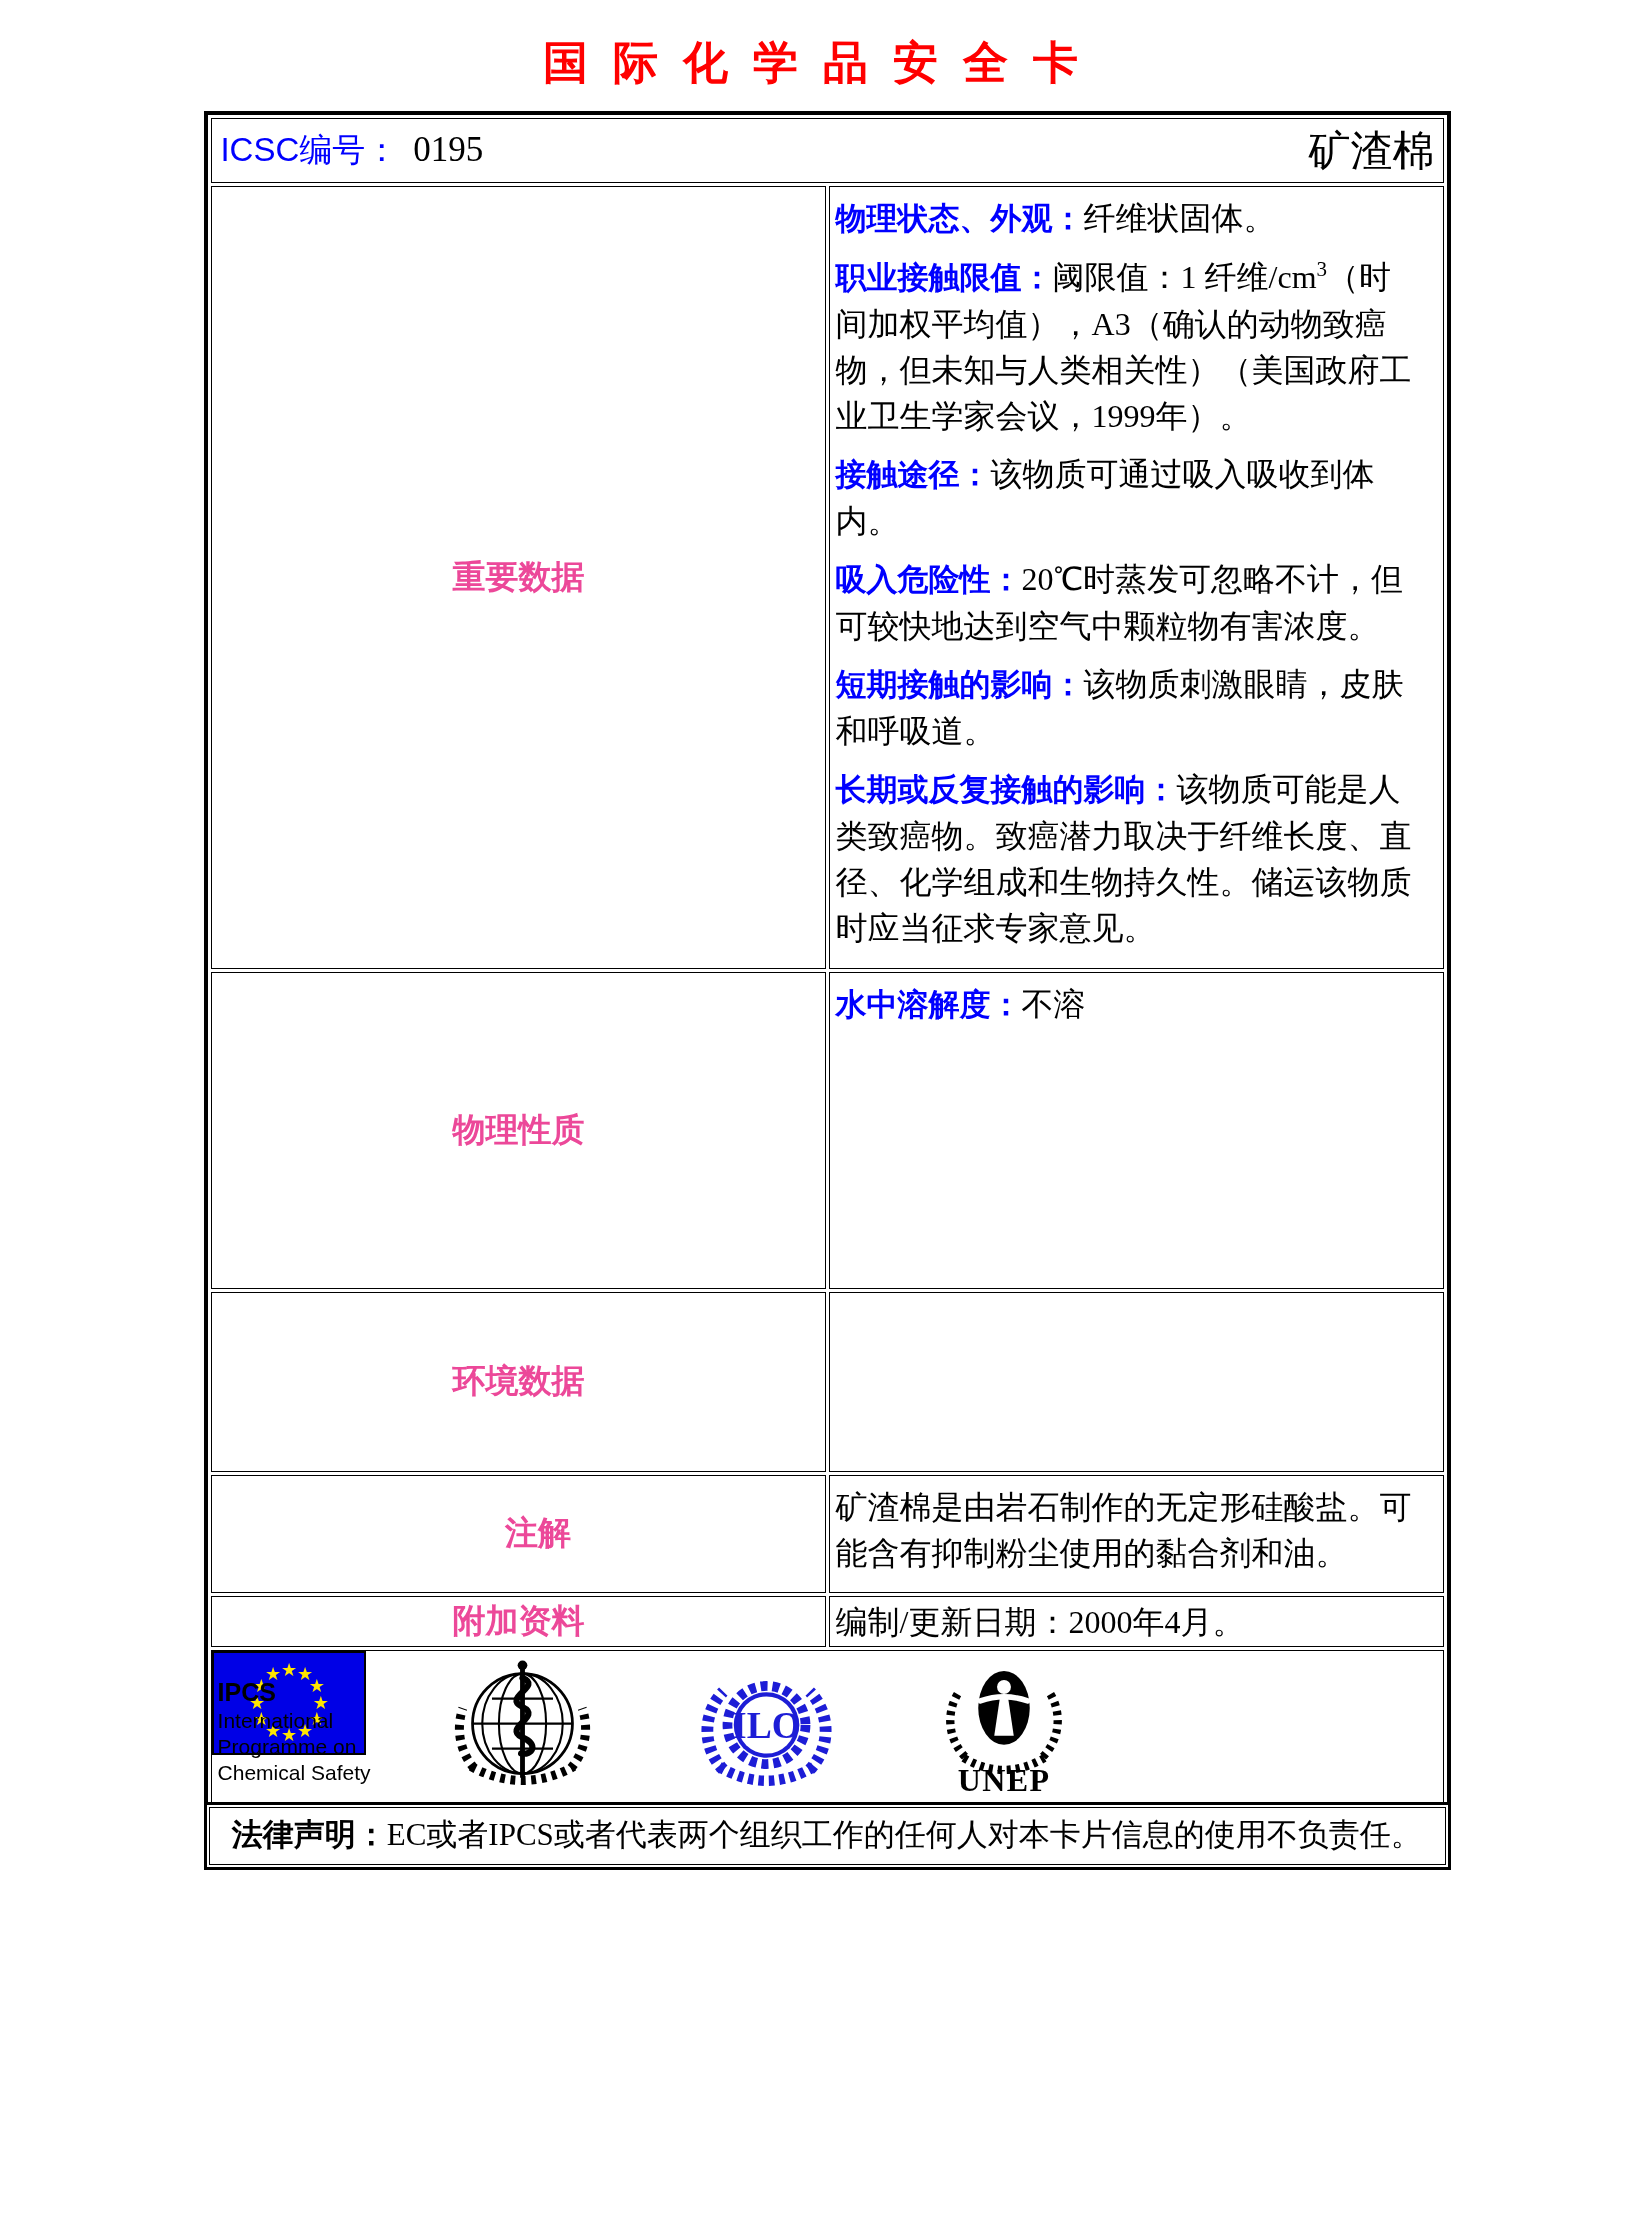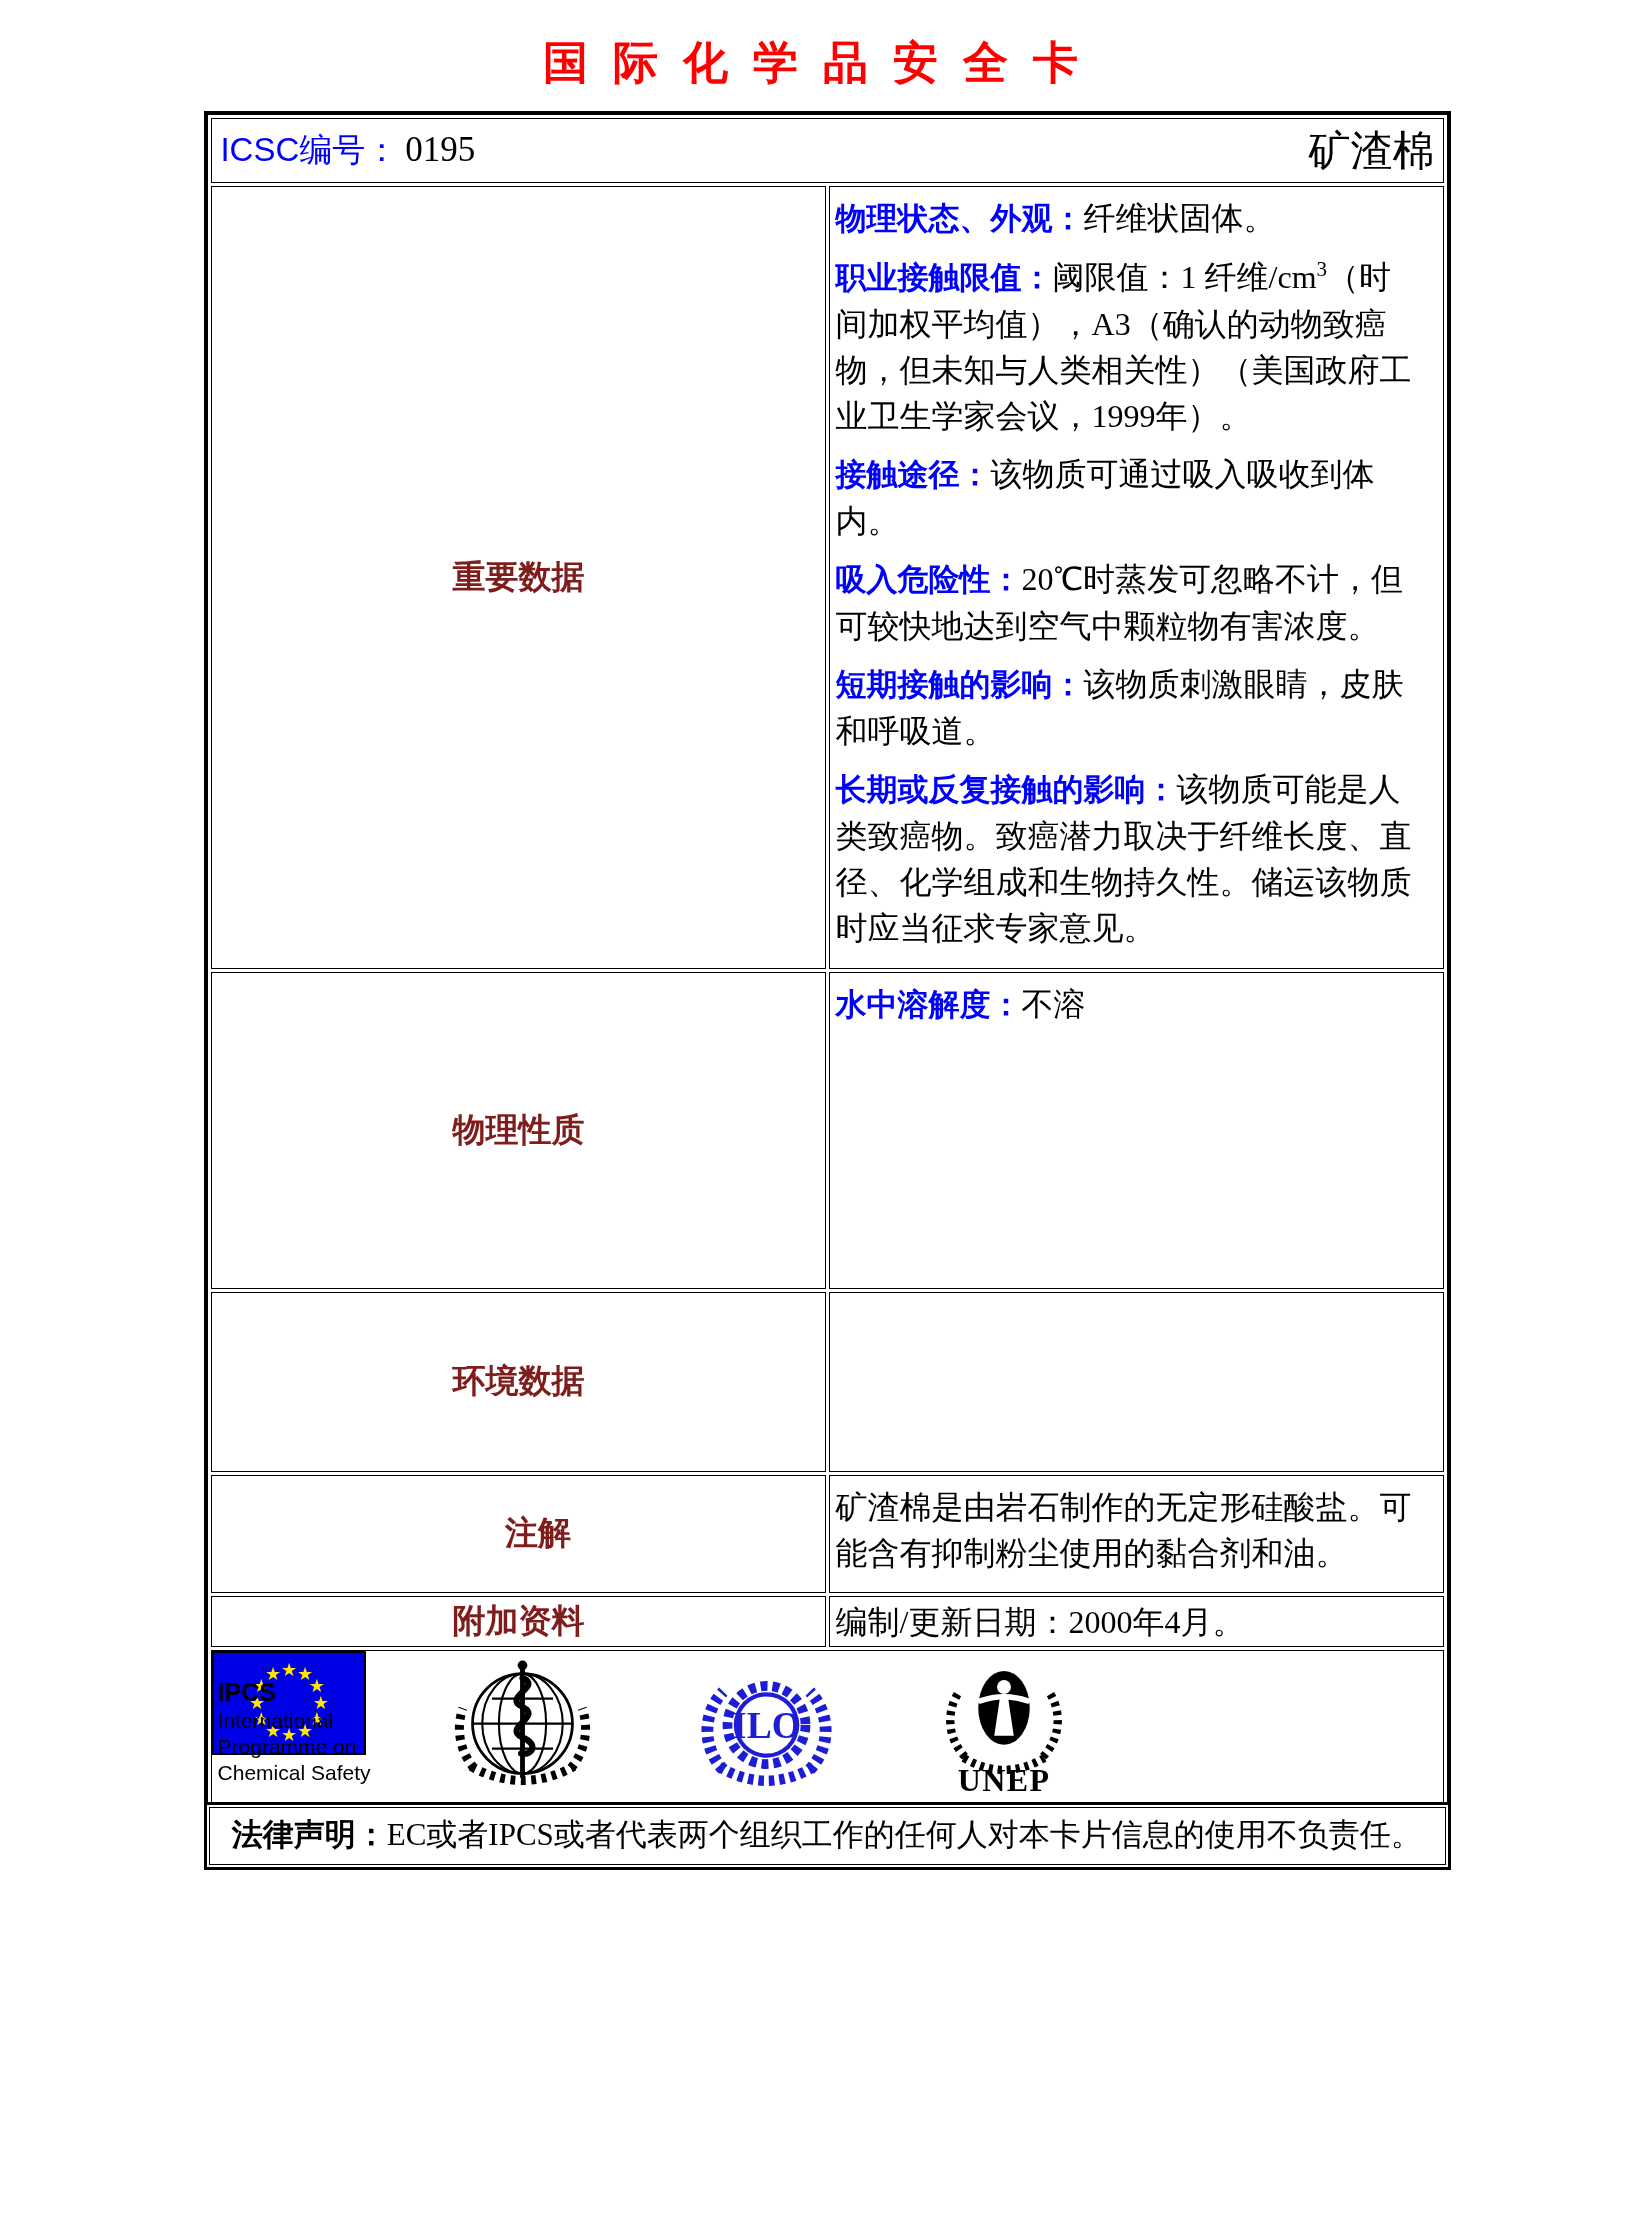--- a/index.html
+++ b/index.html
@@ -11,38 +11,38 @@
               color:#ff0000; font-size:45px; font-weight:bold; letter-spacing:25px;
               font-family:"Liberation Sans", sans-serif; white-space:nowrap;}
 
   
   table.card {position:absolute; left:204px; top:111px; width:1247px;
               border-collapse:separate; border-spacing:3.5px; border:4.9px solid #000;
               background:#fff; table-layout:fixed;}
   table.card td {border:1.4px solid #000; background:#fff;}
 
   td.lblcell {width:167px; text-align:center; vertical-align:middle;
-              color:#7f1d1d; font-family:"Liberation Sans", sans-serif;
+              color:#ec4899; font-family:"Liberation Sans", sans-serif;
               font-weight:bold; font-size:33px;}
   td.cnt {vertical-align:top; padding:8.4px 21px 4.2px 5.6px;}
 
   .h-hdr  {height:63px;}
   .h-imp  {height:738px;}
   .h-phys {height:313px;}
   .h-env  {height:176px;}
   .h-note {height:113px;padding-left:40px;}
   .h-add  {height:38px;}
   .h-logo {height:187px;}
 
   
   td.hdrcell {vertical-align:middle; padding:0 8.4px;}
   .hdr-flex {display:flex; justify-content:space-between; align-items:center;}
   .icsc-label {color:#0000ff; font-family:"Liberation Sans", sans-serif;
                font-weight:normal; font-size:33px;}
-  .icsc-num {color:#000; font-size:35px; margin-left:7px;text-align:right;}
+  .icsc-num {color:#000; font-size:35px; margin-left:15px;text-align:right;}
   .chem-name {color:#000; font-size:42px;}
 
   
   p.row {margin:0 0 12px 0; font-size:32px; line-height:46px; color:#000;}
   .flabel {color:#0000ff; font-family:"Liberation Sans", sans-serif;
            font-weight:bold; font-size:31px;}
   sup.s3 {font-size:21px; line-height:0;}
 
   td.addcell {vertical-align:middle; padding:1.4px 21px 1.4px 5.6px;}
 

